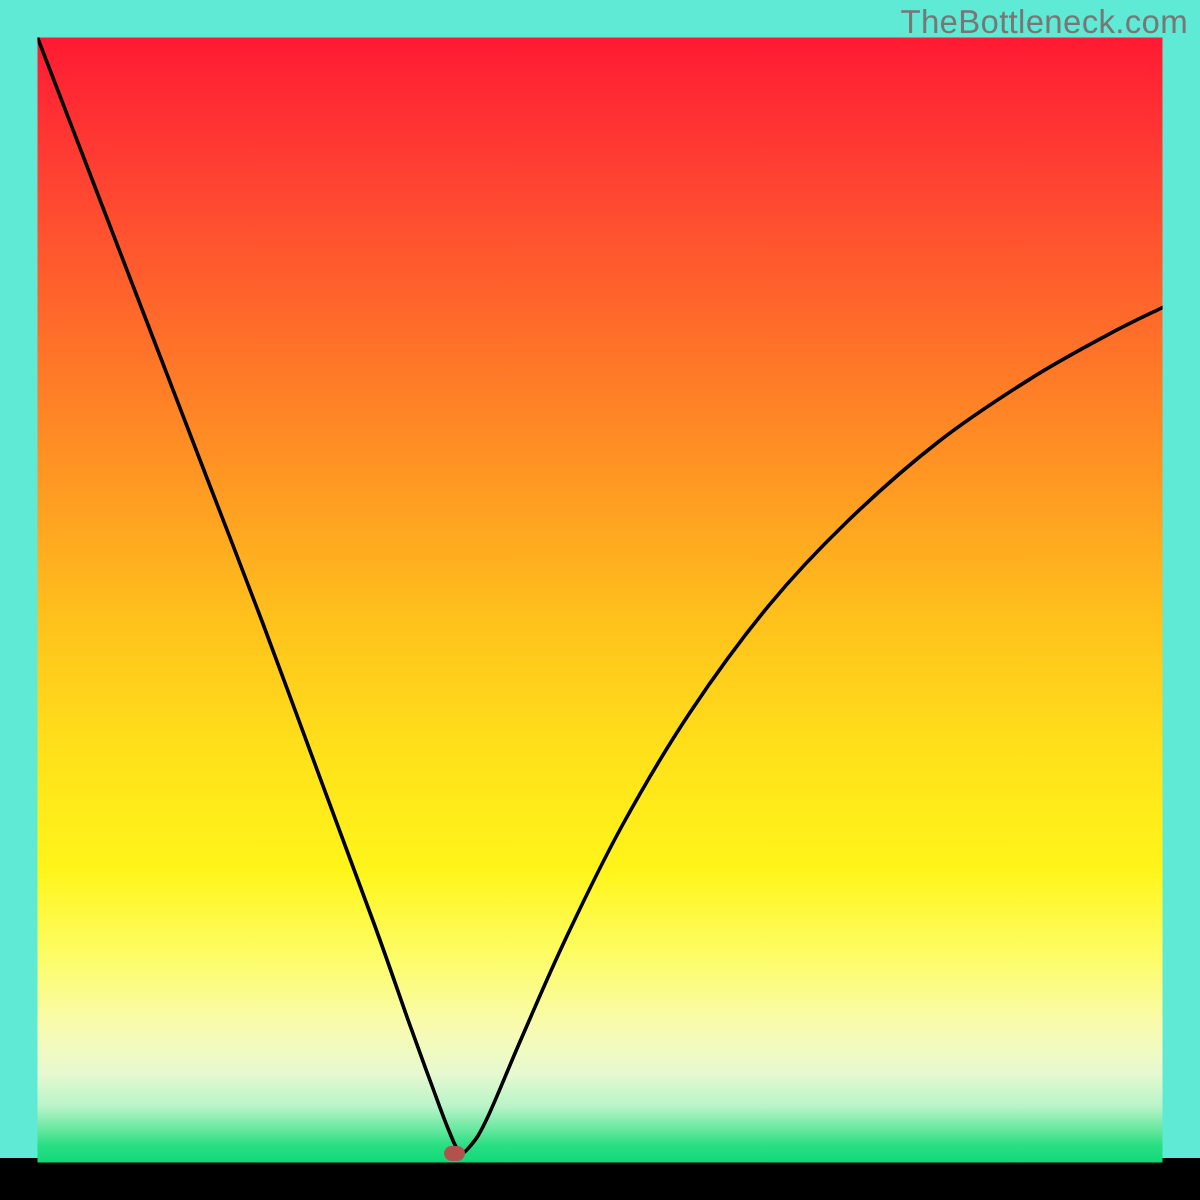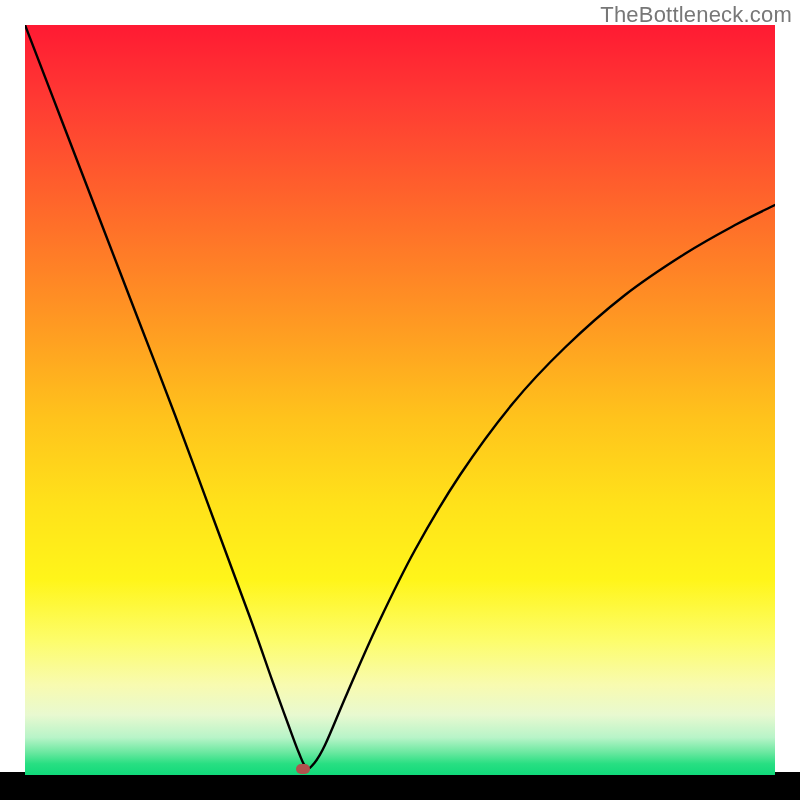--- a/index.html
+++ b/index.html
@@ -10,21 +10,21 @@
     background: #000;
     font-family: Arial, Helvetica, sans-serif;
     overflow: hidden;
   }
   .frame {
     position: absolute;
     top: 0;
     left: 0;
     width: 800px;
     height: 772px;
-    background: #ffffff;
+    background: #5eead4;
     text-align: right;
   }
   .watermark {
     position: absolute;
     top: 2px;
     right: 8px;
     color: #777;
     font-size: 22px;
     font-weight: 500;
     letter-spacing: 0.2px;

